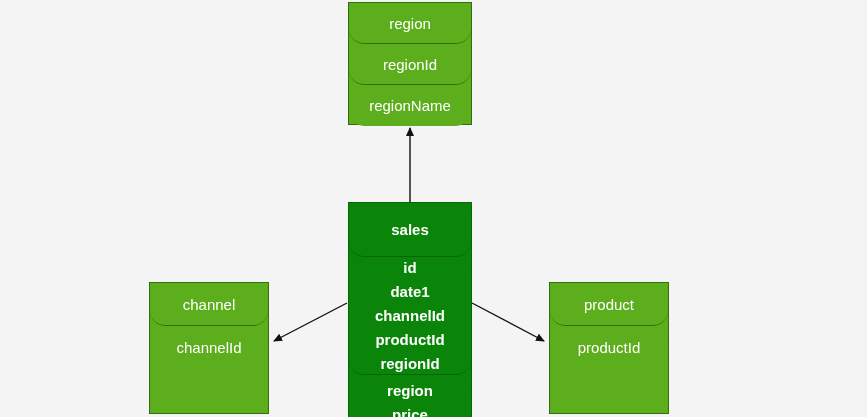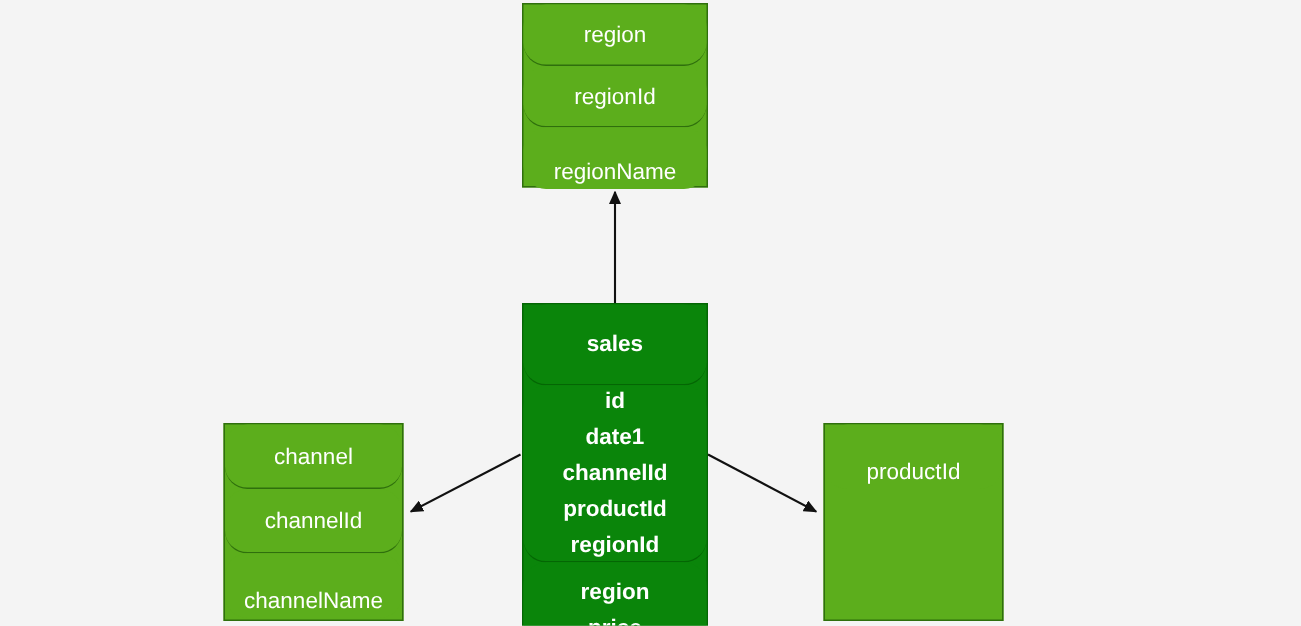--- a/index.html
+++ b/index.html
@@ -41,21 +41,20 @@
     box-sizing: border-box;
     display: flex;
     flex-direction: column;
     align-items: center;
     justify-content: center;
     border-bottom: 1px solid #2d6b0c;
     border-radius: 15px;
   }
   .entity .sect:last-child {
     border-bottom: none;
-    justify-content: flex-end;
   }
   .entity .line {
     display: block;
     line-height: 23px;
     white-space: nowrap;
   }
 
   
   .entity.light {
     background: #5cae1c;
@@ -148,24 +147,24 @@
     </div>
   </div>
 
   <div class="entity light" id="ent-channel">
     <div class="sect">
       <span class="line">channel</span>
     </div>
     <div class="sect">
       <span class="line">channelId</span>
     </div>
-    <div class="sect">
-      <span class="line">channelName</span>
-    </div>
   </div>
 
   <div class="entity light" id="ent-product">
+    <div class="sect">
+      <span class="line">product</span>
+    </div>
     <div class="sect">
       <span class="line">productId</span>
     </div>
   </div>
 
 </div>
 
 </body></html>

